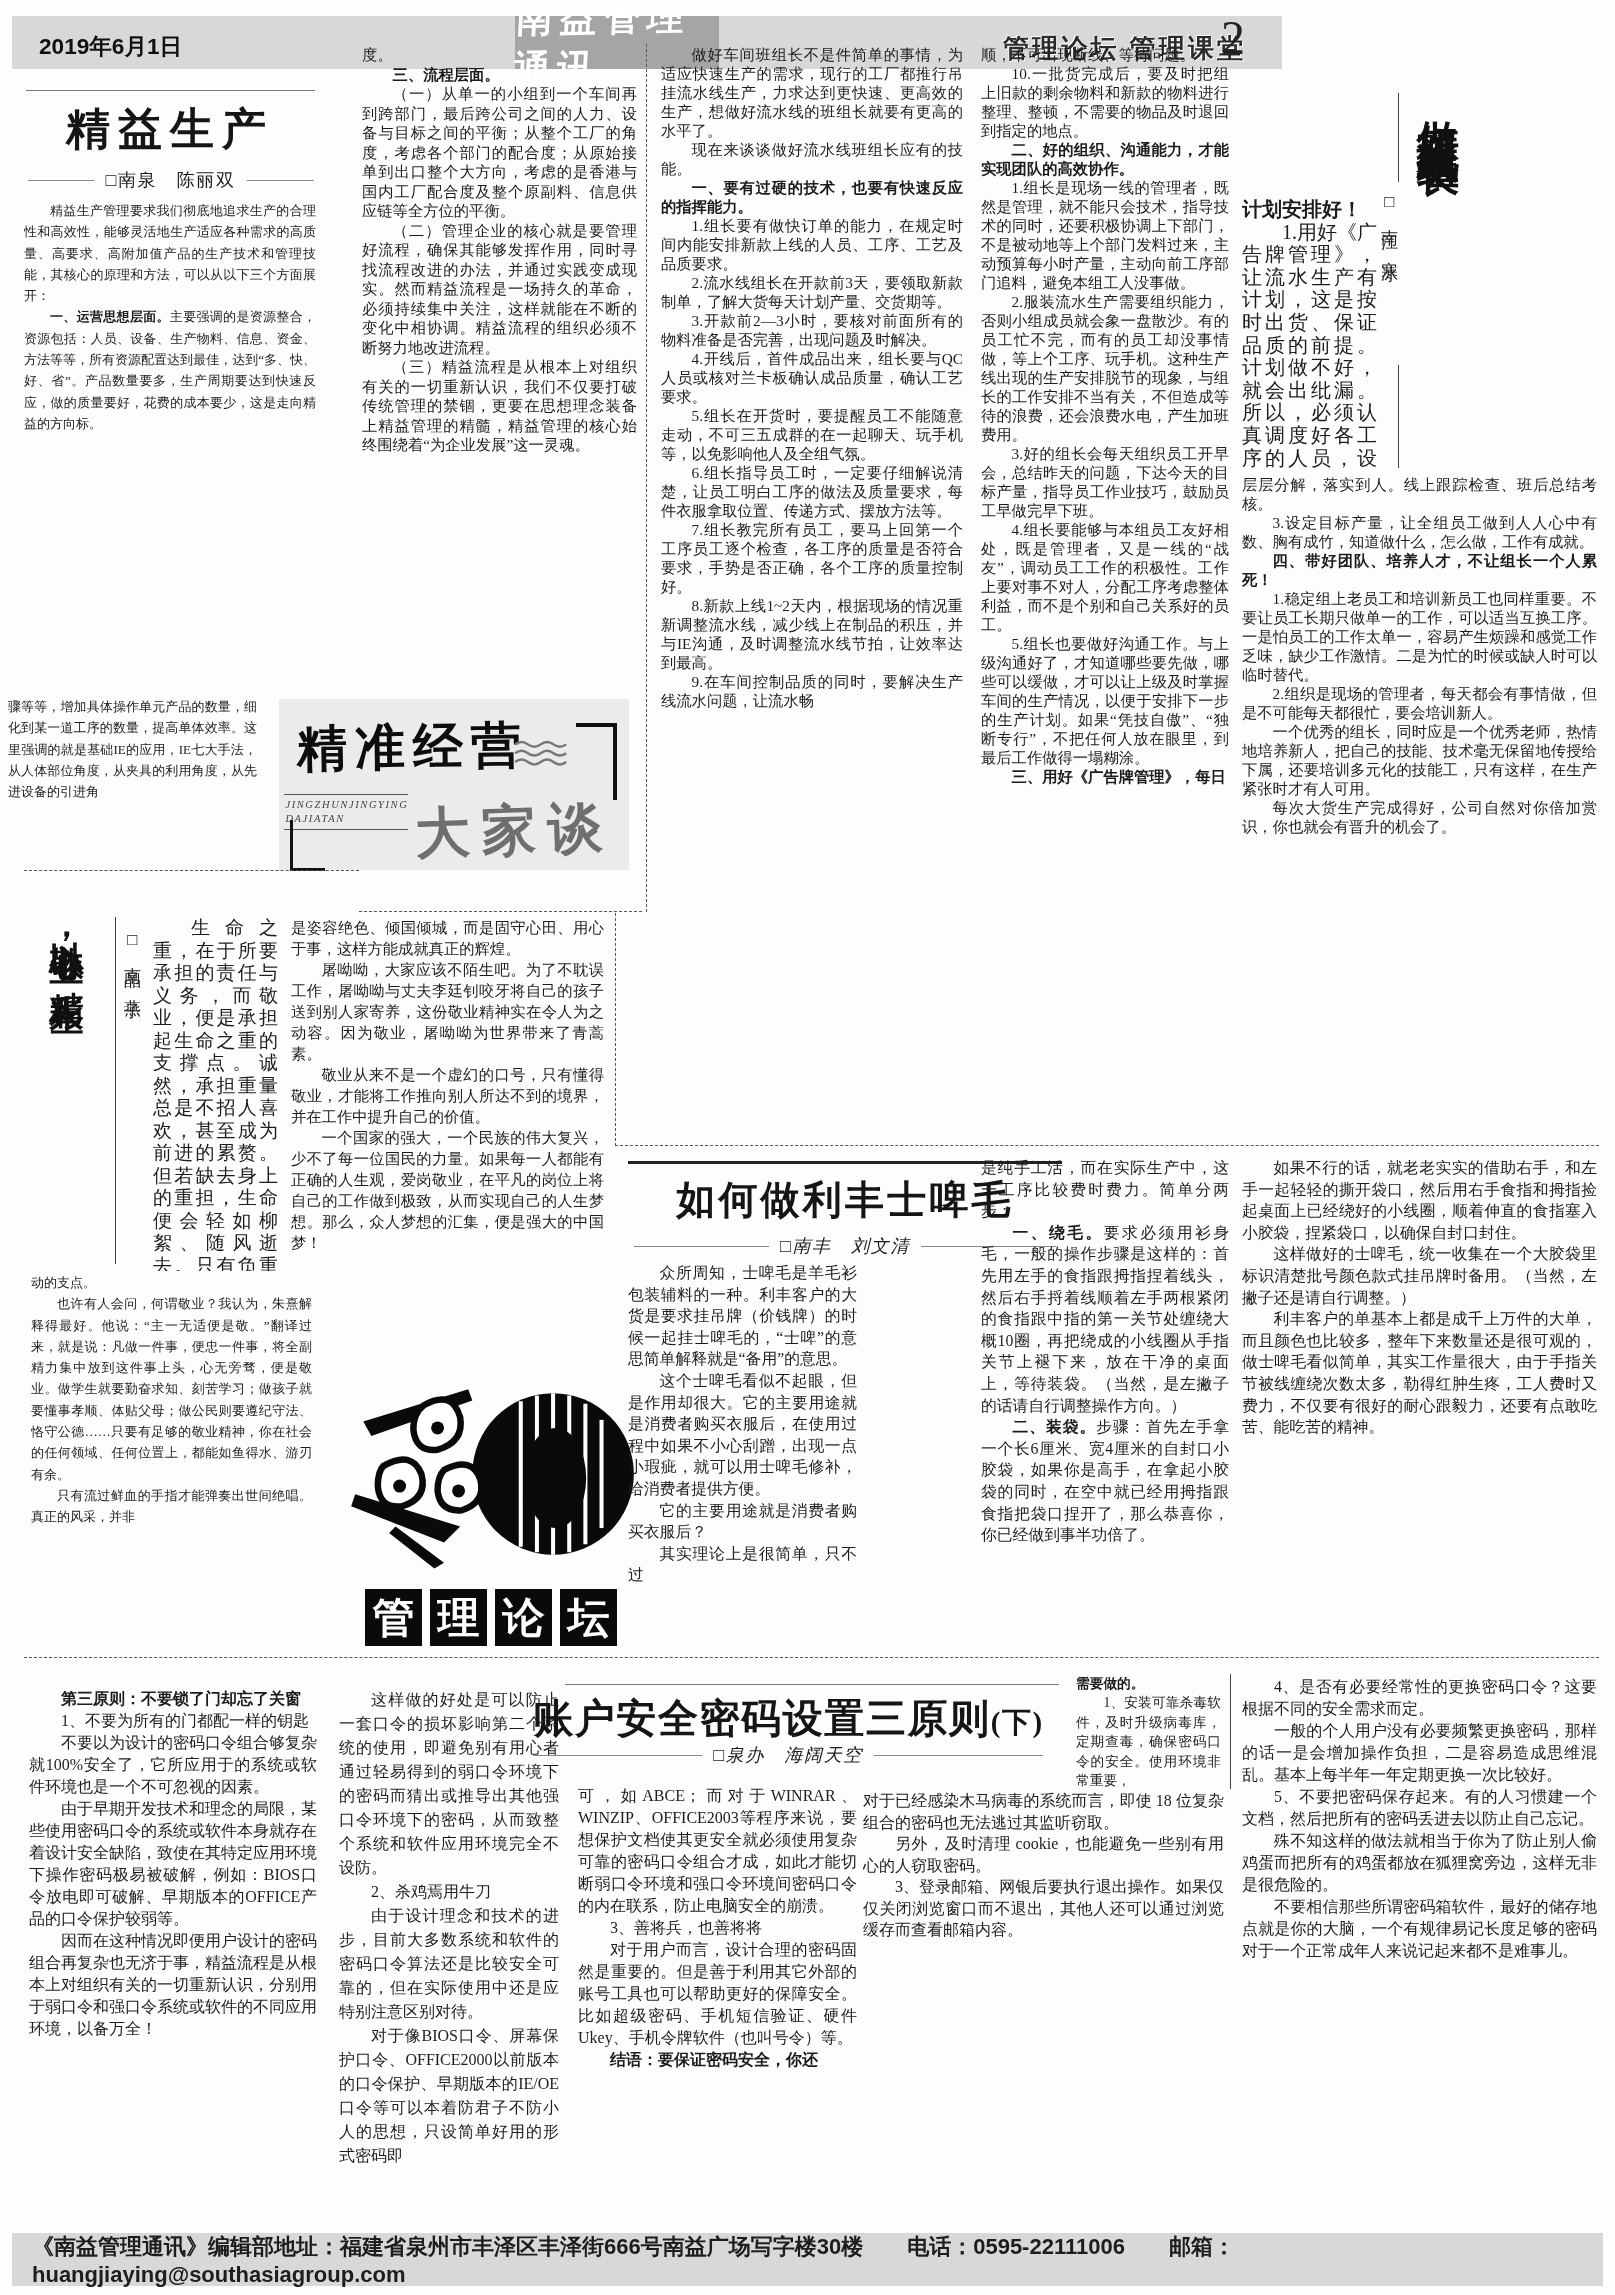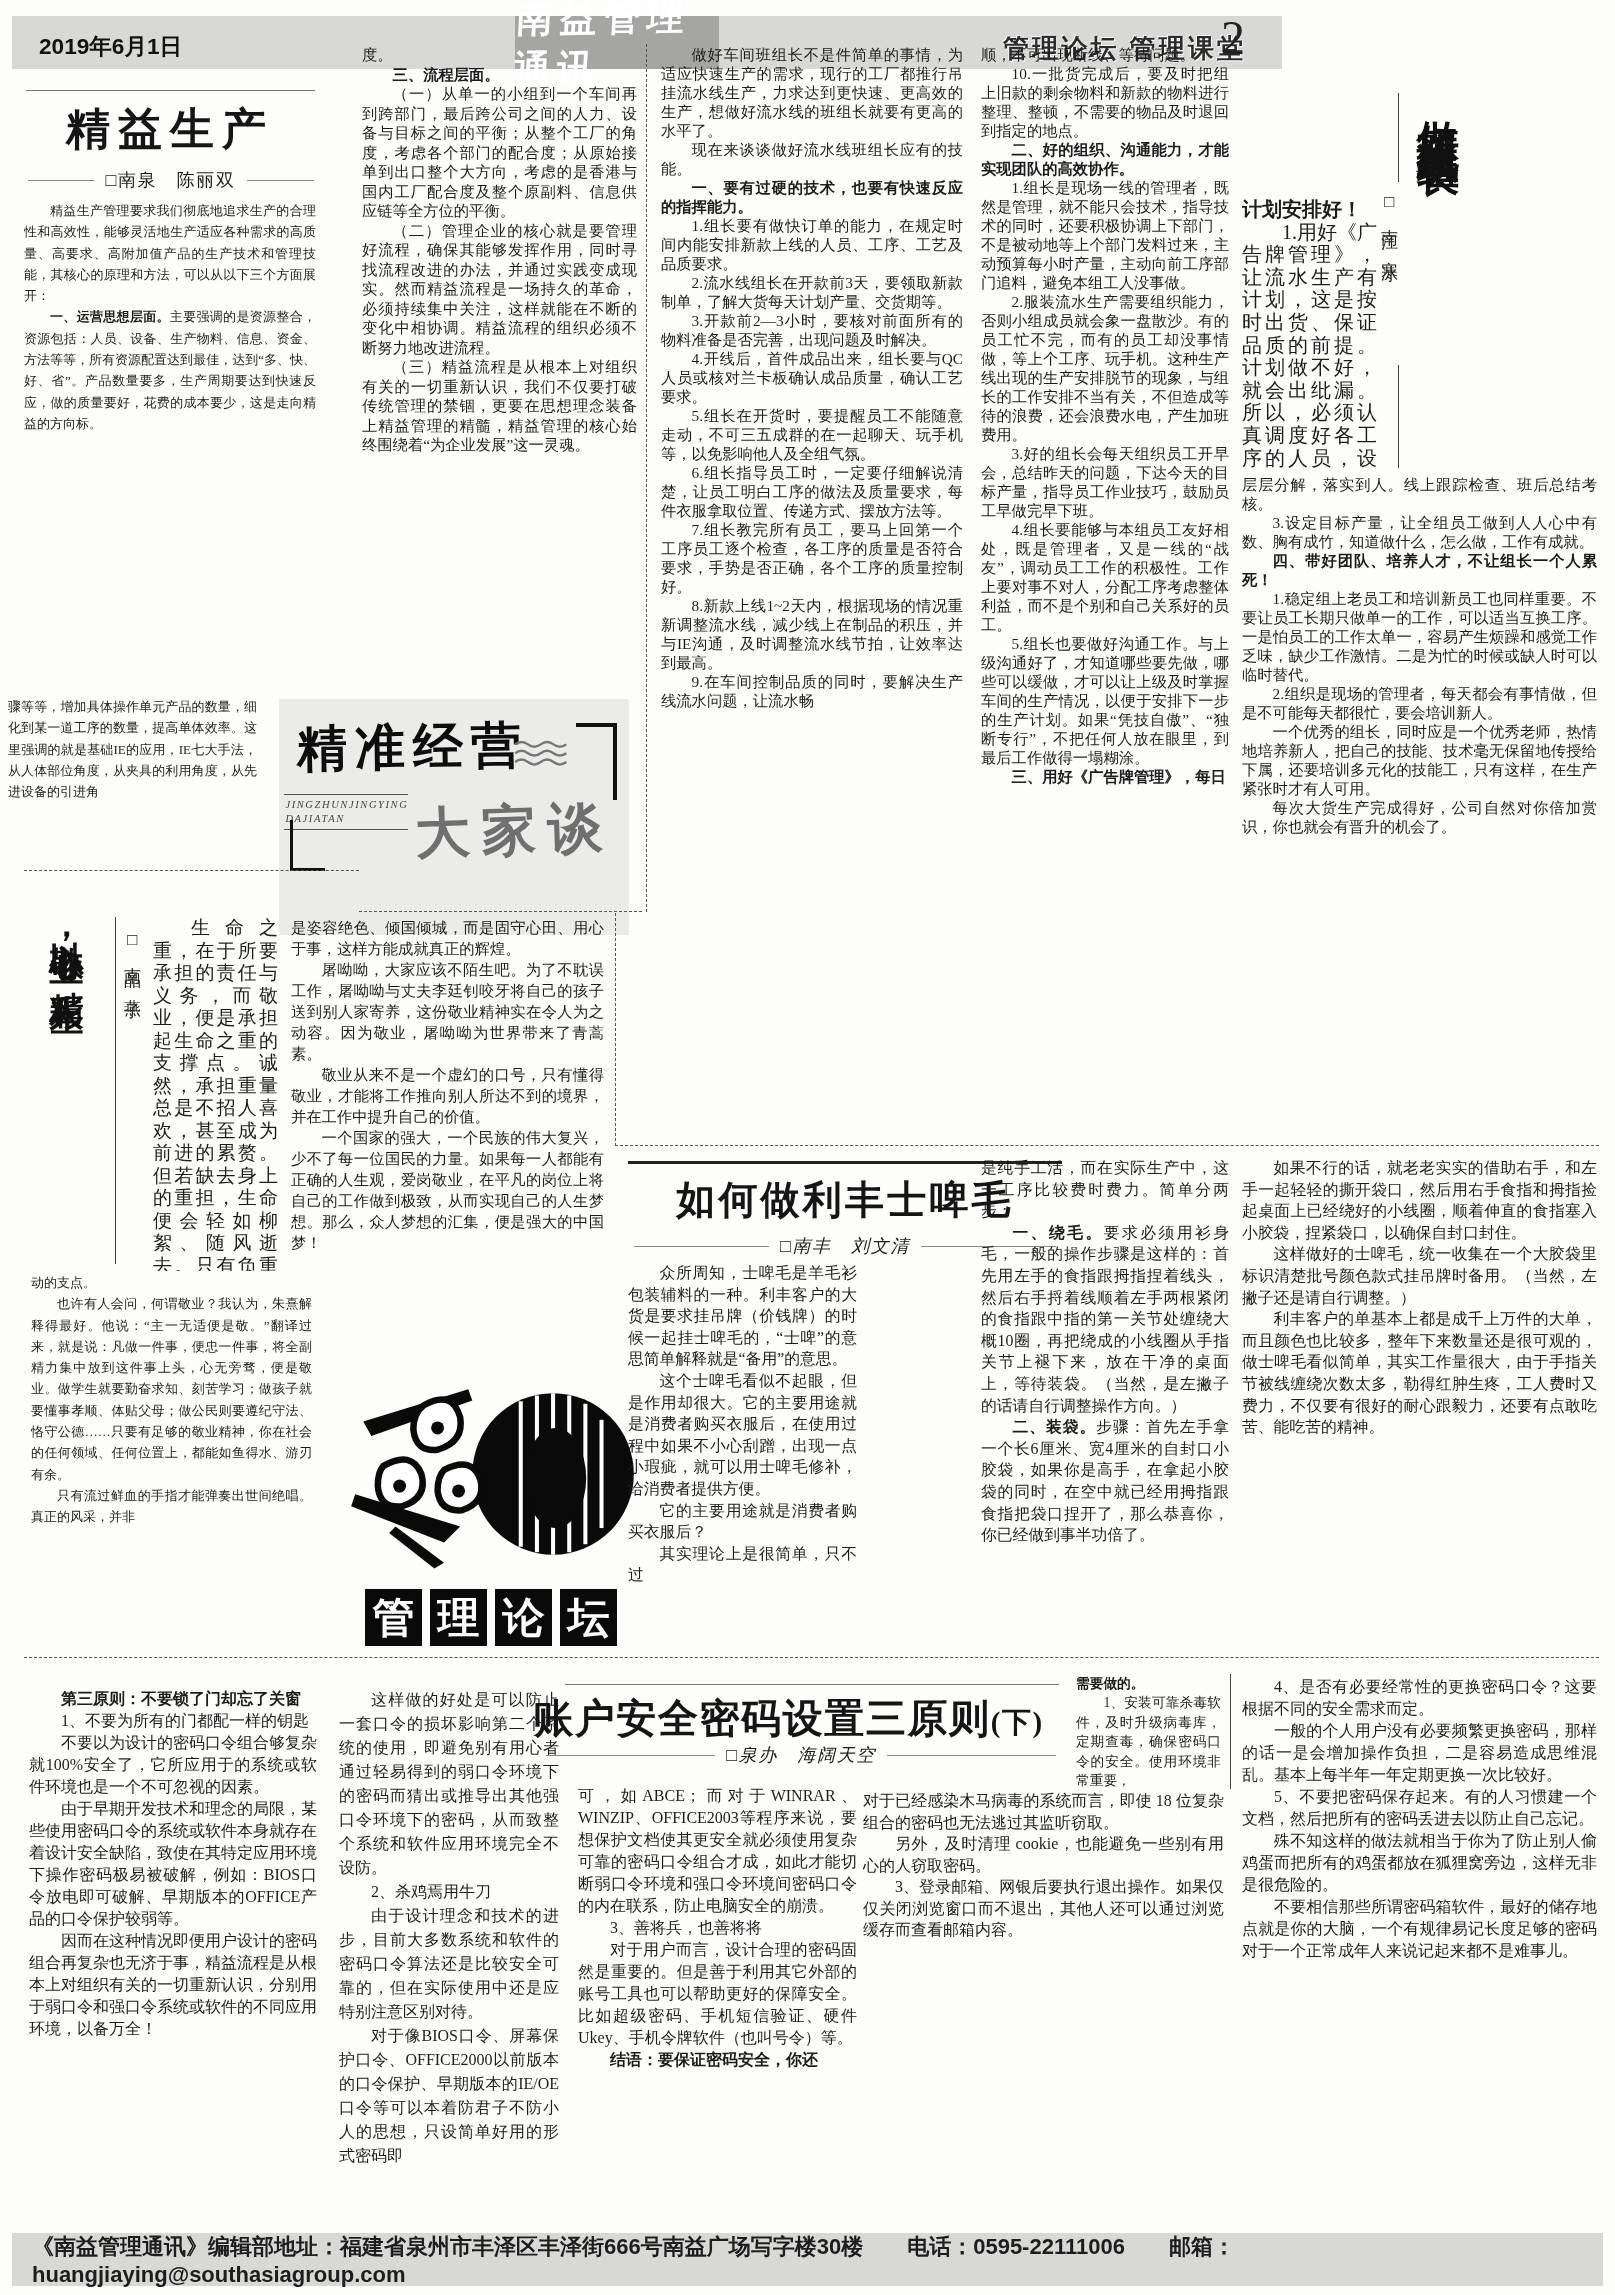--- a/index.html
+++ b/index.html
@@ -89,21 +89,21 @@
     <p class="ni">骤等等，增加具体操作单元产品的数量，细化到某一道工序的数量，提高单体效率。这里强调的就是基础IE的应用，IE七大手法，从人体部位角度，从夹具的利用角度，从先进设备的引进角</p>
   </div>
 <div class="col t19b" style="left:362px;top:45px;width:275px;height:651px;">
     <p class="ni">度。</p>
     <p class="bh">三、流程层面。</p>
     <p>（一）从单一的小组到一个车间再到跨部门，最后跨公司之间的人力、设备与目标之间的平衡；从整个工厂的角度，考虑各个部门的配合度；从原始接单到出口整个大方向，考虑的是香港与国内工厂配合度及整个原副料、信息供应链等全方位的平衡。</p>
     <p>（二）管理企业的核心就是要管理好流程，确保其能够发挥作用，同时寻找流程改进的办法，并通过实践变成现实。然而精益流程是一场持久的革命，必须持续集中关注，这样就能在不断的变化中相协调。精益流程的组织必须不断努力地改进流程。</p>
     <p>（三）精益流程是从根本上对组织有关的一切重新认识，我们不仅要打破传统管理的禁锢，更要在思想理念装备上精益管理的精髓，精益管理的核心始终围绕着“为企业发展”这一灵魂。</p>
   </div>
 
-<div class="jz-box" style="left:279px;top:699px;width:350px;height:236px;">
+<div class="jz-box" style="left:279px;top:699px;width:350px;height:171px;">
   <div class="jz-main" style="left:18px;top:14.5px;">精准经营</div>
   <div class="jz-corner" style="left:297px;top:24px;width:37px;height:73px;"></div>
   <svg class="abs" style="left:234px;top:39px;" width="57" height="32" viewBox="0 0 70 40">
     <path d="M2 8 Q10 2 18 8 T34 8 T50 8 T66 8" fill="none" stroke="#777" stroke-width="3"></path>
     <path d="M2 19 Q10 13 18 19 T34 19 T50 19 T66 19" fill="none" stroke="#777" stroke-width="3"></path>
     <path d="M2 30 Q10 24 18 30 T34 30 T50 30 T66 30" fill="none" stroke="#777" stroke-width="3"></path>
   </svg>
   <div class="jz-eng" style="left:4.8px;top:95px;width:121px;">
     <span>JINGZHUNJINGYING</span><br>
     <span>DAJIATAN</span>
@@ -248,21 +248,21 @@
     <p>因而在这种情况即便用户设计的密码组合再复杂也无济于事，精益流程是从根本上对组织有关的一切重新认识，分别用于弱口令和强口令系统或软件的不同应用环境，以备万全！</p>
   </div>
 <div class="col t20" style="left:339px;top:1688px;width:220px;height:529px;line-height:24px;">
     <p>这样做的好处是可以防止一套口令的损坏影响第二个系统的使用，即避免别有用心者通过轻易得到的弱口令环境下的密码而猜出或推导出其他强口令环境下的密码，从而致整个系统和软件应用环境完全不设防。</p>
     <p>2、杀鸡焉用牛刀</p>
     <p>由于设计理念和技术的进步，目前大多数系统和软件的密码口令算法还是比较安全可靠的，但在实际使用中还是应特别注意区别对待。</p>
     <p>对于像BIOS口令、屏幕保护口令、OFFICE2000以前版本的口令保护、早期版本的IE/OE口令等可以本着防君子不防小人的思想，只设简单好用的形式密码即</p>
   </div>
 <div class="hrule" style="left:565px;top:1684px;width:494px;"></div>
 <div class="atitle" style="left:517px;top:1691px;width:543px;text-align:center;font-size:40px;letter-spacing:1.6px;"><span>账户安全密码设置三原则</span><span style="font-size:29px;">(下)</span></div>
-<div class="byline" style="left:546px;top:1743px;width:510px;">
+<div class="byline" style="left:533px;top:1743px;width:510px;">
   <span class="ln"></span>
   <span class="nm" style="font-style:italic;">□泉办　海阔天空</span>
   <span class="ln"></span>
 </div>
 <div class="col t20" style="left:578px;top:1785px;width:279px;height:432px;">
     <p class="ni">可，如ABCE；而对于WINRAR、WINZIP、OFFICE2003等程序来说，要想保护文档使其更安全就必须使用复杂可靠的密码口令组合才成，如此才能切断弱口令环境和强口令环境间密码口令的内在联系，防止电脑安全的崩溃。</p>
     <p>3、善将兵，也善将将</p>
     <p>对于用户而言，设计合理的密码固然是重要的。但是善于利用其它外部的账号工具也可以帮助更好的保障安全。比如超级密码、手机短信验证、硬件Ukey、手机令牌软件（也叫号令）等。</p>
     <p class="bh">结语：要保证密码安全，你还</p>
   </div>

